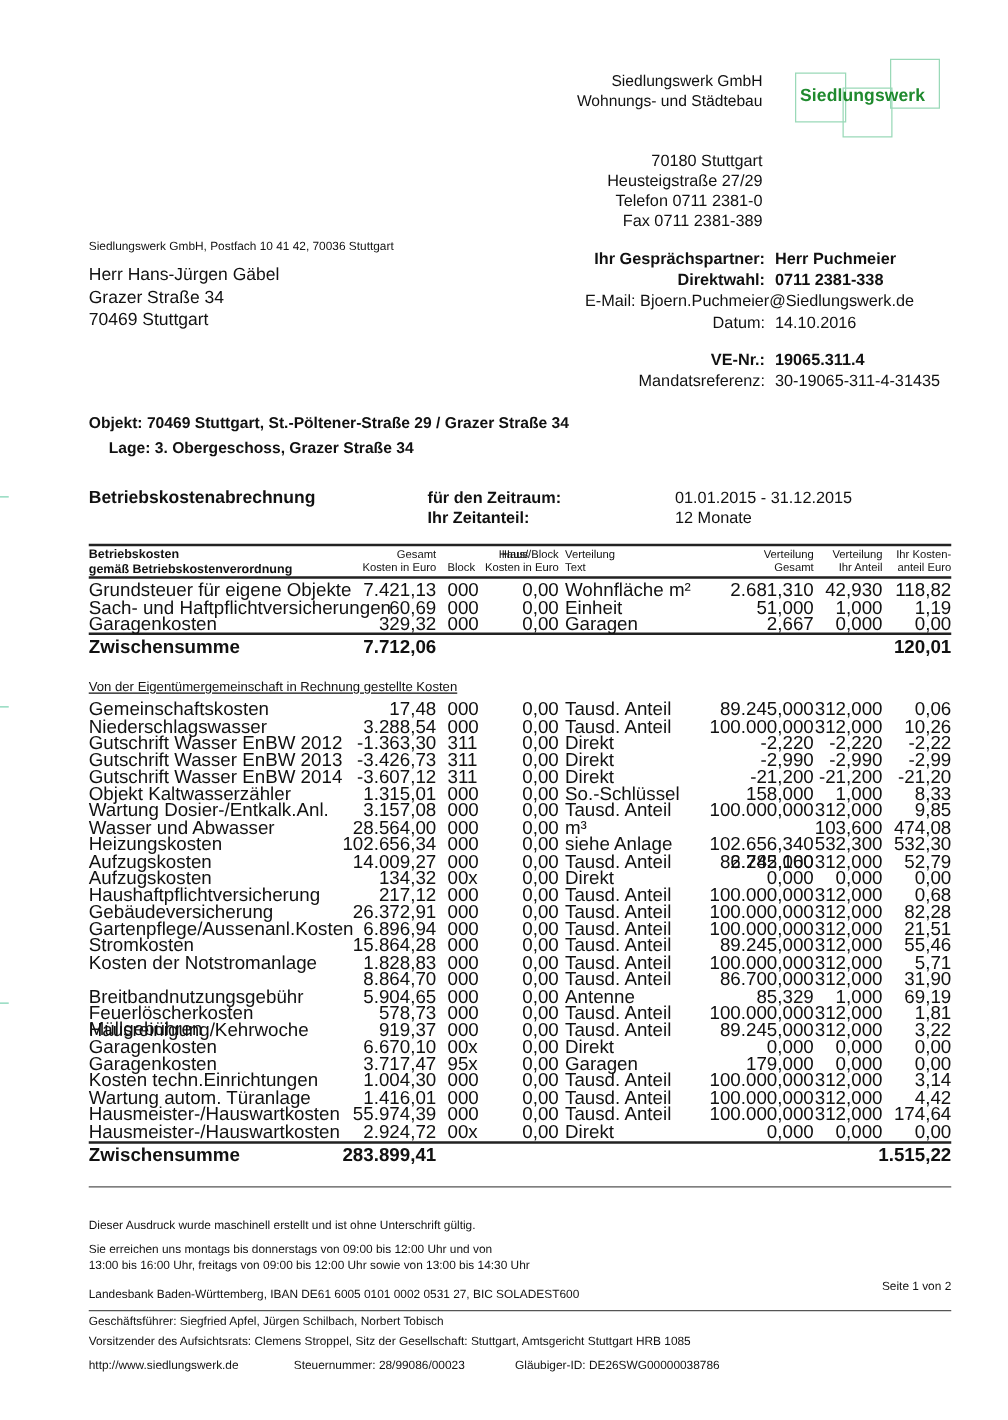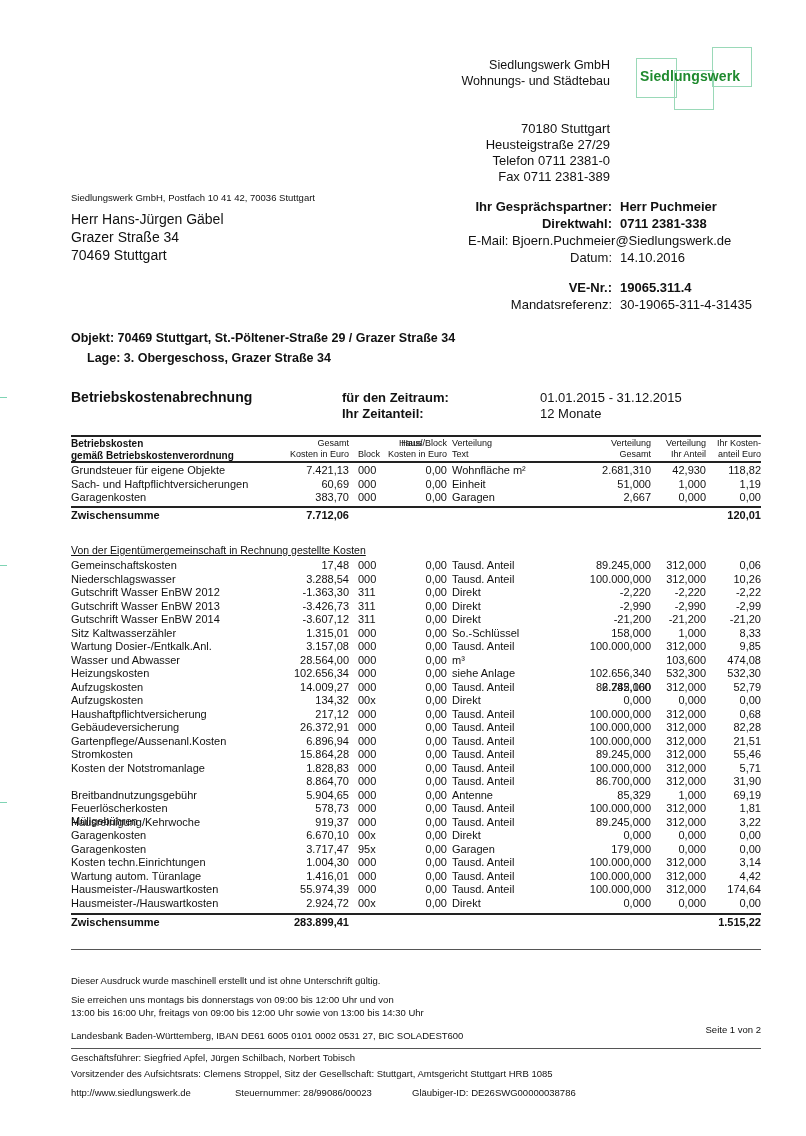--- a/index.html
+++ b/index.html
@@ -22,21 +22,21 @@
 
   .contact { font-size: 13px; line-height: 17px; }
   .contact .lbl { position: absolute; right: 194px; text-align: right; white-space: nowrap; }
   .contact .val { position: absolute; left: 620px; white-space: nowrap; }
 
   .object { font-size: 12.5px; font-weight: bold; }
   .title { font-size: 14px; font-weight: bold; }
   .period { font-size: 13px; }
 
   
-  .tbl { position: absolute; left: 71px; width: 690px; font-size: 11px; }
+  .tbl { position: absolute; left: 71px; width: 690px; font-size: 15px; }
   .hdr { font-size: 9px; line-height: 11px; }
   .row { position: relative; height: 13.5px; }
   .row span { position: absolute; top: 0; white-space: nowrap; }
   .rule { position: absolute; left: 71px; width: 690px; background: #222; }
 </style>
 </head>
 <body>
 
 <div class="fold" style="top:397px"></div>
 <div class="fold" style="top:565px"></div>
@@ -126,21 +126,21 @@
       <span style="right:412px;text-align:right;">60,69</span>
       <span style="left:287px;">000</span>
       <span style="right:314px;text-align:right;">0,00</span>
       <span style="left:381px;">Einheit</span>
       <span style="right:110px;text-align:right;">51,000</span>
       <span style="right:55px;text-align:right;">1,000</span>
       <span style="right:0;text-align:right;">1,19</span>
     </div>
     <div class="row">
       <span style="left:0;">Garagenkosten</span>
-      <span style="right:412px;text-align:right;">383,70</span>
+      <span style="right:412px;text-align:right;">329,32</span>
       <span style="left:287px;">000</span>
       <span style="right:314px;text-align:right;">0,00</span>
       <span style="left:381px;">Garagen</span>
       <span style="right:110px;text-align:right;">2,667</span>
       <span style="right:55px;text-align:right;">0,000</span>
       <span style="right:0;text-align:right;">0,00</span>
     </div>
   </div>
 <div class="tbl b" style="top:509px; height:14px;">
   <span class="abs" style="left:0;">Zwischensumme</span>
@@ -194,21 +194,21 @@
       <span style="left:0;">Gutschrift Wasser EnBW 2014</span>
       <span style="right:412px;text-align:right;">-3.607,12</span>
       <span style="left:287px;">311</span>
       <span style="right:314px;text-align:right;">0,00</span>
       <span style="left:381px;">Direkt</span>
       <span style="right:110px;text-align:right;">-21,200</span>
       <span style="right:55px;text-align:right;">-21,200</span>
       <span style="right:0;text-align:right;">-21,20</span>
     </div>
     <div class="row">
-      <span style="left:0;">Sitz Kaltwasserzähler</span>
+      <span style="left:0;">Objekt Kaltwasserzähler</span>
       <span style="right:412px;text-align:right;">1.315,01</span>
       <span style="left:287px;">000</span>
       <span style="right:314px;text-align:right;">0,00</span>
       <span style="left:381px;">So.-Schlüssel</span>
       <span style="right:110px;text-align:right;">158,000</span>
       <span style="right:55px;text-align:right;">1,000</span>
       <span style="right:0;text-align:right;">8,33</span>
     </div>
     <div class="row">
       <span style="left:0;">Wartung Dosier-/Entkalk.Anl.</span>

